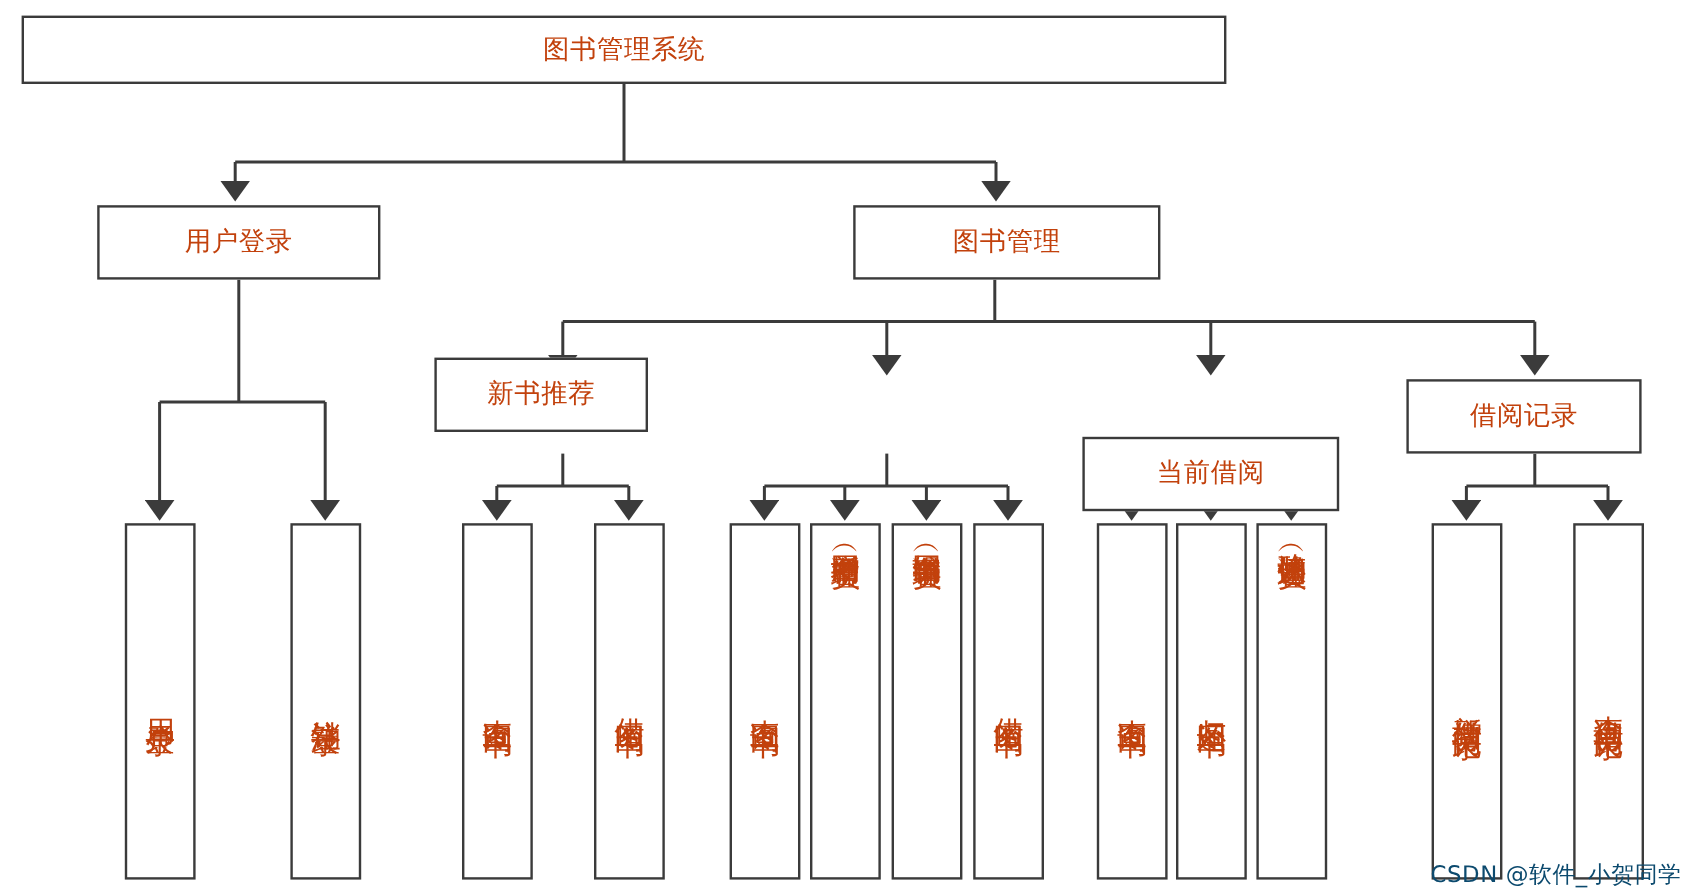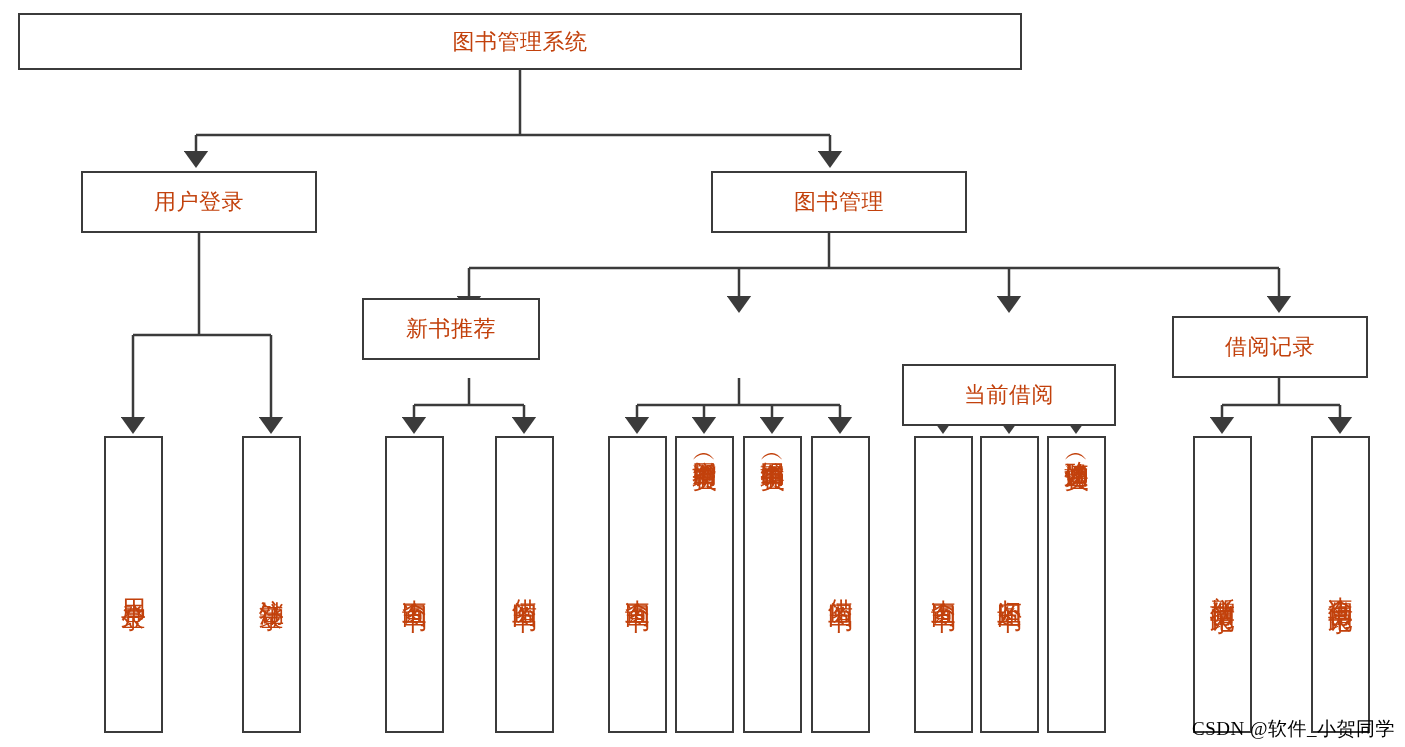--- a/index.html
+++ b/index.html
@@ -64,25 +64,24 @@
   svg#wires {
     position: absolute;
     left: 0;
     top: 0;
     width: 1405px;
     height: 747px;
     pointer-events: none;
   }
   .wm {
     position: absolute;
-    color: #000000;
+    color: #0c4a6e;
     font-size: 19px;
     white-space: nowrap;
     letter-spacing: 0.5px;
-    font-family: Liberation Serif, serif;
   }
 </style>
 </head>
 <body>
 
 <div id="canvas">
 
   <svg id="wires" viewBox="0 0 1405 747">
     <defs>
       <marker id="arrow" markerWidth="10" markerHeight="10" refX="3" refY="5" orient="auto" markerUnits="strokeWidth">

